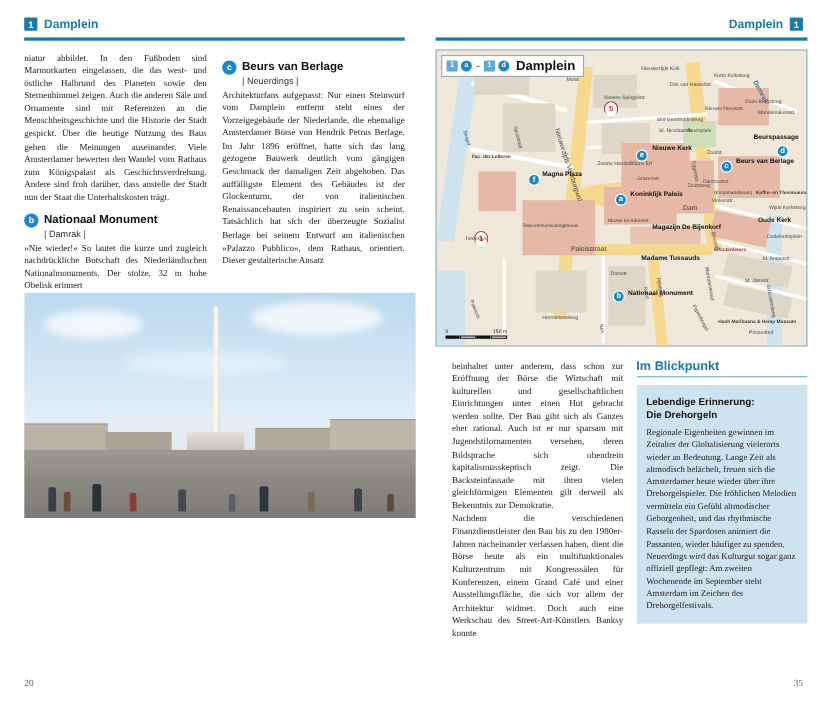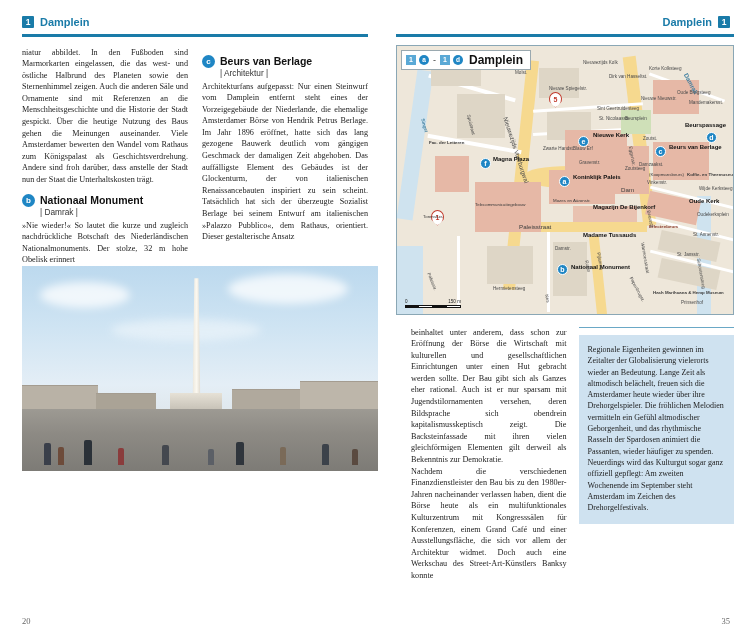--- a/index.html
+++ b/index.html
@@ -213,21 +213,21 @@
         </div>
       </div>
 
       <div class="col">
 
         <div class="poi">
           <div class="poi-head">
             <span class="poi-dot">c</span>
             <span class="poi-name">Beurs van Berlage</span>
           </div>
-          <div class="poi-sub">| Architektur |</div>
+          <div class="poi-sub">| Neuerdings |</div>
           <p class="body-text" style="margin-top:3px;">Architekturfans aufgepasst: Nur einen Steinwurf vom Damplein entfernt steht eines der Vorzeigegebäude der Niederlande, die ehemalige Amsterdamer Börse von Hendrik Petrus Berlage. Im Jahr 1896 eröffnet, hatte sich das lang gezogene Bauwerk deutlich vom gängigen Geschmack der damaligen Zeit abgehoben. Das auffälligste Element des Gebäudes ist der Glockenturm, der von italienischen Renaissancebauten inspiriert zu sein scheint. Tatsächlich hat sich der überzeugte Sozialist Berlage bei seinem Entwurf am italienischen »Palazzo Pubblico«, dem Rathaus, orientiert. Dieser gestalterische Ansatz</p>
         </div>
       </div>
     </div>
 
 
     <div class="photo">
       <div class="sky"></div>
       <div class="cloud" style="left:5%;top:8%;width:90px;height:26px;"></div>
       <div class="cloud" style="left:58%;top:4%;width:120px;height:30px;"></div>
@@ -400,22 +400,25 @@
       </div>
     </div>
 
     <div class="right-lower">
       <div class="r-col">
         <p class="body-text" style="white-space:pre-line;">beinhaltet unter anderem, dass schon zur Eröffnung der Börse die Wirtschaft mit kulturellen und gesellschaftlichen Einrichtungen unter einen Hut gebracht werden sollte. Der Bau gibt sich als Ganzes eher rational. Auch ist er nur sparsam mit Jugendstilornamenten versehen, deren Bildsprache sich obendrein kapitalismusskeptisch zeigt. Die Backsteinfassade mit ihren vielen gleichförmigen Elementen gilt derweil als Bekenntnis zur Demokratie.
 Nachdem die verschiedenen Finanzdienstleister den Bau bis zu den 1980er-Jahren nacheinander verlassen haben, dient die Börse heute als ein multifunktionales Kulturzentrum mit Kongresssälen für Konferenzen, einem Grand Café und einer Ausstellungsfläche, die sich vor allem der Architektur widmet. Doch auch eine Werkschau des Street-Art-Künstlers Banksy konnte</p>
       </div>
 
       <div class="sidebar-col">
+        <div class="blick-title">Im Blickpunkt</div>
         <div class="blick-rule"></div>
         <div class="blick-box">
+          <div class="blick-h" style="white-space:pre-line;">Lebendige Erinnerung:
+Die Drehorgeln</div>
           <div class="blick-p">Regionale Eigenheiten gewinnen im Zeitalter der Globalisierung vielerorts wieder an Bedeutung. Lange Zeit als altmodisch belächelt, freuen sich die Amsterdamer heute wieder über ihre Drehorgelspieler. Die fröhlichen Melodien vermitteln ein Gefühl altmodischer Geborgenheit, und das rhythmische Rasseln der Spardosen animiert die Passanten, wieder häufiger zu spenden. Neuerdings wird das Kulturgut sogar ganz offiziell gepflegt: Am zweiten Wochenende im September steht Amsterdam im Zeichen des Drehorgelfestivals.</div>
         </div>
       </div>
     </div>
 
     <div class="folio folio-right">35</div>
   </div>
 
 </div>
 

